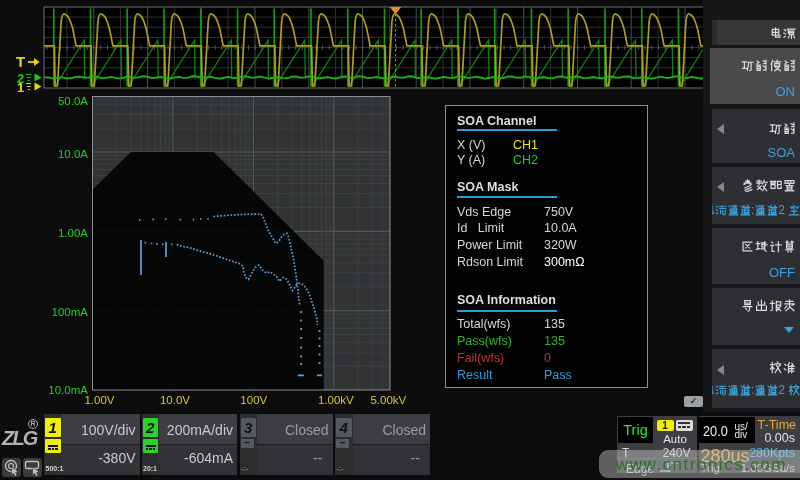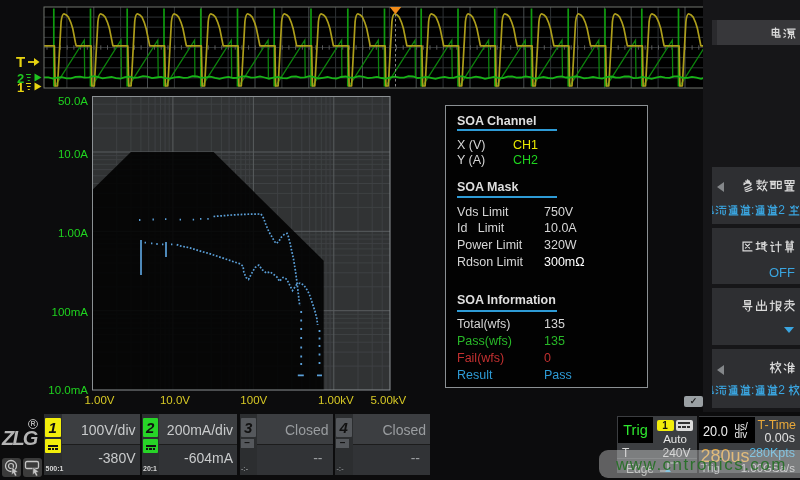--- a/index.html
+++ b/index.html
@@ -141,21 +141,21 @@
 </svg>
 <div class="ipanel">
     <div class="ih" style="top:8px">SOA Channel</div>
     <div class="irule" style="top:23.5px"></div>
     <div class="ir" style="top:32px;color:#d6d6d6">X (V)</div>
     <div class="iv" style="top:32px;left:67px;color:#e8e800">CH1</div>
     <div class="ir" style="top:47.5px;color:#d6d6d6">Y (A)</div>
     <div class="iv" style="top:47.5px;left:67px;color:#1fd41f">CH2</div>
     <div class="ih" style="top:74.5px">SOA Mask</div>
     <div class="irule" style="top:90.5px"></div>
-    <div class="ir" style="top:99px;color:#d6d6d6">Vds Limit</div>
+    <div class="ir" style="top:99px;color:#d6d6d6">Vds Edge</div>
     <div class="iv" style="top:99px;left:98px;color:#d6d6d6">750V</div>
     <div class="ir" style="top:115.5px;color:#d6d6d6">Id&nbsp;&nbsp; Limit</div>
     <div class="iv" style="top:115.5px;left:98px;color:#d6d6d6">10.0A</div>
     <div class="ir" style="top:132.5px;color:#d6d6d6">Power Limit</div>
     <div class="iv" style="top:132.5px;left:98px;color:#d6d6d6">320W</div>
     <div class="ir" style="top:149px;color:#d6d6d6">Rdson Limit</div>
     <div class="iv" style="top:149px;left:98px;color:#ffffff">300mΩ</div>
     <div class="ih" style="top:187.5px">SOA Information</div>
     <div class="irule" style="top:204px"></div>
     <div class="ir" style="top:211.5px;color:#d6d6d6">Total(wfs)</div>
@@ -172,20 +172,49 @@
       <div style="position:absolute;left:0;top:0;width:5px;height:100%;background:#2a2a2d"></div>
       <div class="ttl" style="top:7px">
         <svg class="cj" width="13" height="13" viewBox="0 0 16 16">
           <use href="#g-dian"></use>
         </svg>
         <svg class="cj" width="13" height="13" viewBox="0 0 16 16">
           <use href="#g-yuan"></use>
         </svg>
       </div>
     </div>
+<div class="panel" style="left:7px;top:48px;height:56px;background:#4a4a4d">
+      <div class="ttl" style="top:11px">
+        <svg class="cj" width="13" height="13" viewBox="0 0 16 16">
+          <use href="#g-gong"></use>
+        </svg>
+        <svg class="cj" width="13" height="13" viewBox="0 0 16 16">
+          <use href="#g-neng"></use>
+        </svg>
+        <svg class="cj" width="13" height="13" viewBox="0 0 16 16">
+          <use href="#g-shi"></use>
+        </svg>
+        <svg class="cj" width="13" height="13" viewBox="0 0 16 16">
+          <use href="#g-neng"></use>
+        </svg>
+      </div>
+      <div class="blue" style="top:36px">ON</div>
+    </div>
+<div class="panel dark" style="top:108.5px;height:54px">
+      <div class="arr"></div>
+      <div class="ttl" style="top:13px">
+        <svg class="cj" width="13" height="13" viewBox="0 0 16 16">
+          <use href="#g-gong"></use>
+        </svg>
+        <svg class="cj" width="13" height="13" viewBox="0 0 16 16">
+          <use href="#g-neng"></use>
+        </svg>
+      </div>
+      <div class="blue" style="top:36px">SOA</div>
+    </div>
 <div class="panel dark" style="top:167px;height:56.5px">
       <div class="arr"></div>
       <div class="ttl" style="top:12px">
         <svg class="cj" width="13" height="13" viewBox="0 0 16 16">
           <use href="#g-can"></use>
         </svg>
         <svg class="cj" width="13" height="13" viewBox="0 0 16 16">
           <use href="#g-shu"></use>
         </svg>
         <svg class="cj" width="13" height="13" viewBox="0 0 16 16">

